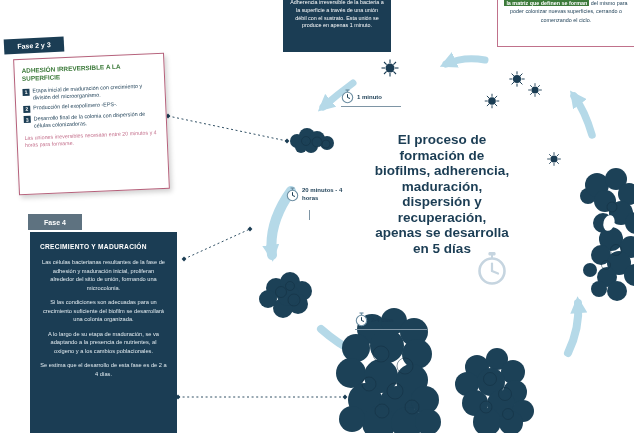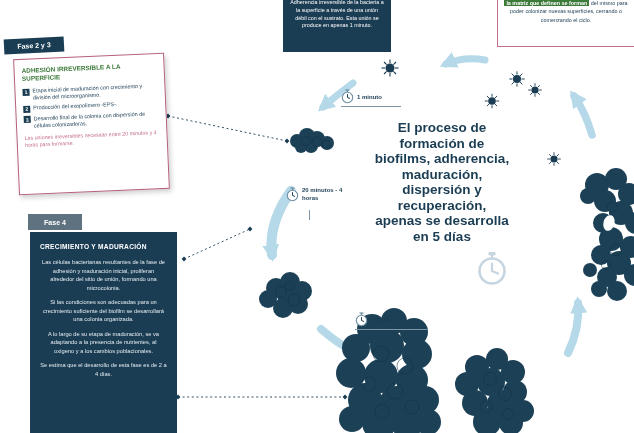--- a/index.html
+++ b/index.html
@@ -29,21 +29,21 @@
   .p23-title{color:#3c7a3a;font-weight:bold;font-size:6.4px;line-height:1.25;width:105px;margin-bottom:5px}
   .item{display:flex;align-items:flex-start;margin-bottom:3px}
   .badge{flex:0 0 auto;width:7px;height:7px;background:#1b3d54;color:#fff;font-size:5px;font-weight:bold;
     display:flex;align-items:center;justify-content:center;margin-right:3px;margin-top:.5px}
   .item-text{font-size:5.4px;line-height:1.3;color:#1b3d54}
   .note{color:#c4708c;font-size:5.3px;line-height:1.35;margin-top:5px}
   .p4-box{left:30px;top:232px;width:147px;height:201px;background:#1b3d54;color:#e3ecf1;
     padding:11px 10px;text-align:center}
   .p4-title{color:#fff;font-weight:bold;font-size:6.6px;letter-spacing:.3px;margin-bottom:8px;text-align:left}
   .p4-box p{font-size:5.7px;line-height:1.5;margin-bottom:6px}
-  .main-title{position:absolute;left:358px;top:120px;width:168px;z-index:2;
+  .main-title{position:absolute;left:358px;top:132px;width:168px;z-index:2;
     color:#1b3d54;font-weight:bold;font-size:13.5px;line-height:1.15;text-align:center;white-space:pre-line}
   .big-clock{position:absolute;left:474px;top:249px;z-index:2}
   .tlabel{position:absolute;z-index:3;display:flex;align-items:center;gap:3px;
     font-weight:bold;font-size:6px;color:#1b3d54}
   .underline{border-bottom:1px solid #7e95a5;padding-bottom:2px}
   .t1{left:341px;top:89px;width:60px}
   .t2{left:286px;top:187px;width:64px}
   .t2 .ttext{line-height:1.3}
   .t3{left:355px;top:312px;width:72px}
   .vline{position:absolute;left:309px;top:210px;width:1px;height:10px;background:#7e95a5;z-index:3}

